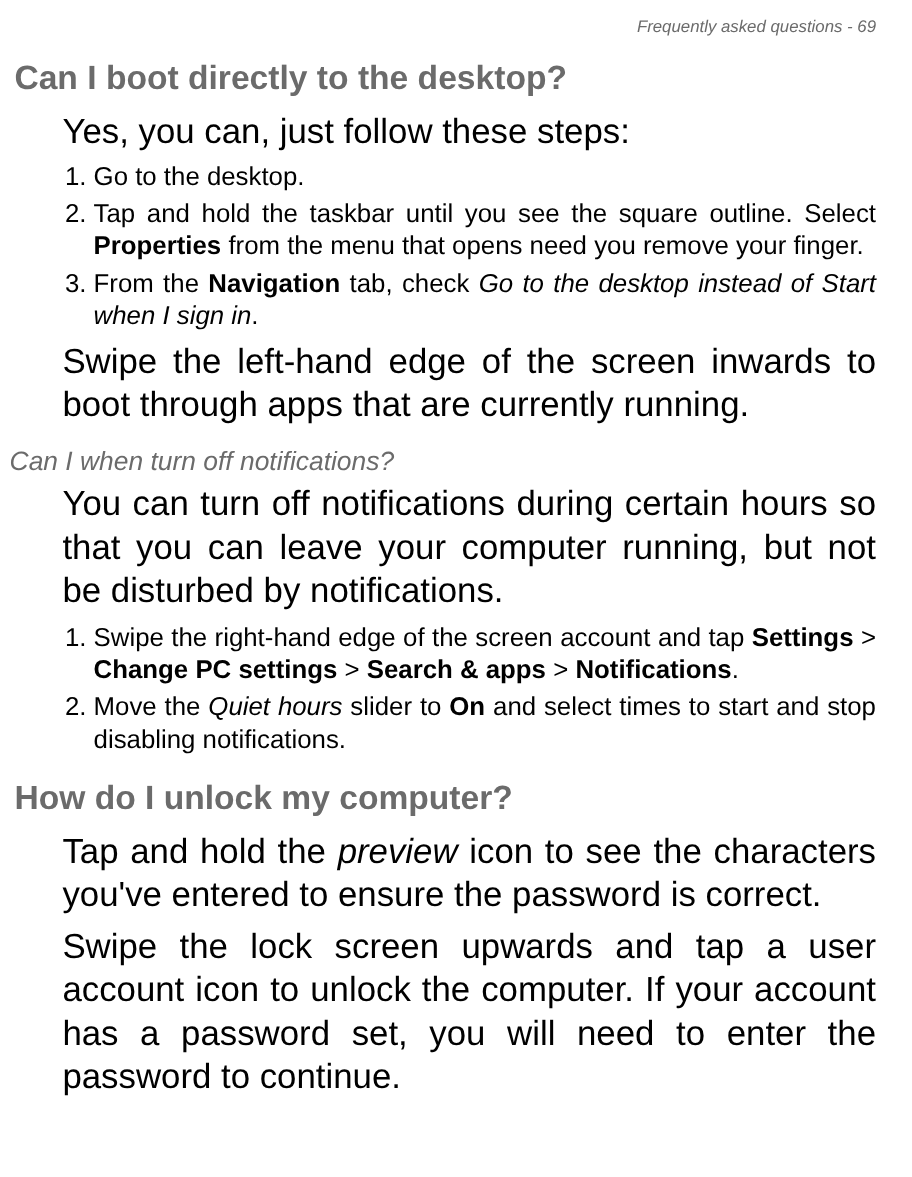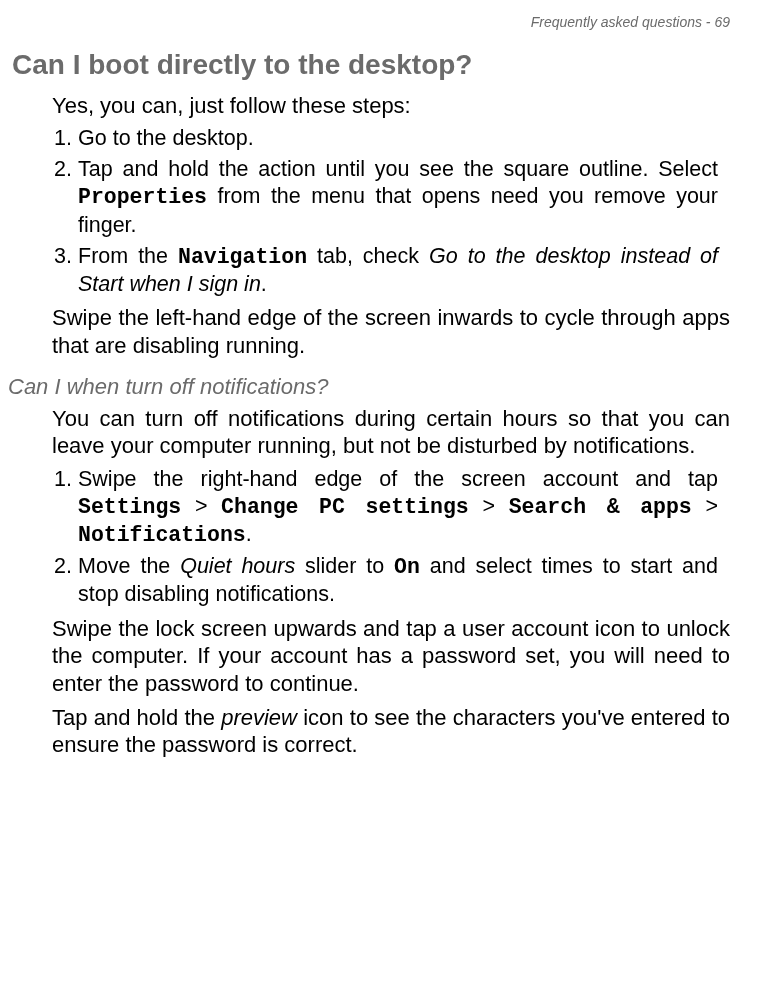--- a/index.html
+++ b/index.html
@@ -33,71 +33,72 @@
   }
   h3 {
     font-size: 22px;
     font-style: italic;
     font-weight: normal;
     color: #6b6b6b;
     margin: 14px 0 4px 8px;
     line-height: 1.25;
   }
   .body-text {
-    font-size: 22px;
+    font-size: 29px;
     color: #000;
     margin: 4px 0 6px 52px;
     line-height: 1.26;
     text-align: justify;
   }
   ol {
     margin: 4px 0 6px 52px;
     padding: 0 0 0 26px;
     font-size: 21.5px;
     line-height: 1.26;
     text-align: justify;
   }
   ol li {
-    margin: 2px 12px 4px 0;
+    margin: 2px 0 4px 0;
     padding-left: 0px;
   }
-  .b { font-weight: bold; font-family: Liberation Mono, monospace; }
+  .b { font-weight: bold; }
   .i { font-style: italic; }
 </style>
 </head>
 <body>
 
 <div class="page">
 
   <div class="header-line">Frequently asked questions - 69</div>
 
   <h2>Can I boot directly to the desktop?</h2>
   <p class="body-text">Yes, you can, just follow these steps:</p>
   <ol>
     <li>Go to the desktop.</li>
     <li>
-      <span>Tap and hold the action until you see the square outline. Select </span><span class="b">Properties</span><span> from the menu that opens need you remove your finger.</span>
+      <span>Tap and hold the taskbar until you see the square outline. Select </span><span class="b">Properties</span><span> from the menu that opens need you remove your finger.</span>
     </li>
     <li>
       <span>From the </span><span class="b">Navigation</span><span> tab, check </span><span class="i">Go to the desktop instead of Start when I sign in</span><span>.</span>
     </li>
   </ol>
 
-  <p class="body-text">Swipe the left-hand edge of the screen inwards to cycle through apps that are disabling running.</p>
+  <p class="body-text">Swipe the left-hand edge of the screen inwards to boot through apps that are currently running.</p>
 
 
   <h3>Can I when turn off notifications?</h3>
   <p class="body-text">You can turn off notifications during certain hours so that you can leave your computer running, but not be disturbed by notifications.</p>
   <ol>
     <li>
       <span>Swipe the right-hand edge of the screen account and tap </span><span class="b">Settings</span><span> &gt; </span><span class="b">Change PC settings</span><span> &gt; </span><span class="b">Search &amp; apps</span><span> &gt; </span><span class="b">Notifications</span><span>.</span>
     </li>
     <li>
       <span>Move the </span><span class="i">Quiet hours</span><span> slider to </span><span class="b">On</span><span> and select times to start and stop disabling notifications.</span>
     </li>
   </ol>
 
-  <p class="body-text">Swipe the lock screen upwards and tap a user account icon to unlock the computer. If your account has a password set, you will need to enter the password to continue.</p>
+  <h2>How do I unlock my computer?</h2>
   <p class="body-text">
     <span>Tap and hold the </span><span class="i">preview</span><span> icon to see the characters you've entered to ensure the password is correct.</span>
   </p>
+  <p class="body-text">Swipe the lock screen upwards and tap a user account icon to unlock the computer. If your account has a password set, you will need to enter the password to continue.</p>
 
 </div>
 
 </body></html>

